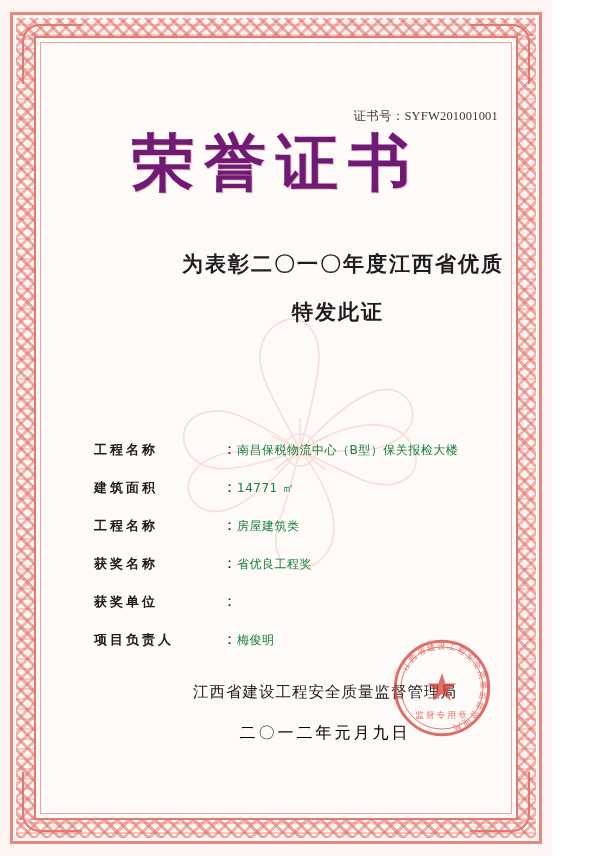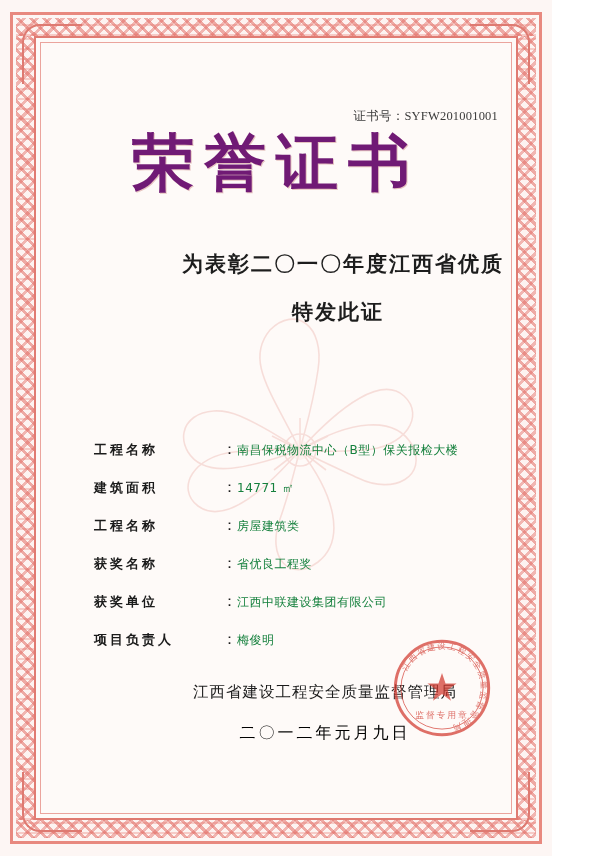--- a/index.html
+++ b/index.html
@@ -272,21 +272,20 @@
         <span class="field-value">房屋建筑类</span>
       </div>
       <div class="field-row">
         <span class="field-label">获奖名称</span>
         <span class="field-colon">：</span>
         <span class="field-value">省优良工程奖</span>
       </div>
       <div class="field-row">
         <span class="field-label">获奖单位</span>
         <span class="field-colon">：</span>
-        <span class="field-value">江西中联建设集团有限公司</span>
       </div>
       <div class="field-row">
         <span class="field-label">项目负责人</span>
         <span class="field-colon">：</span>
         <span class="field-value">梅俊明</span>
       </div>
     </div>
 
     <div class="footer">
       <div class="issuer">江西省建设工程安全质量监督管理局</div>

